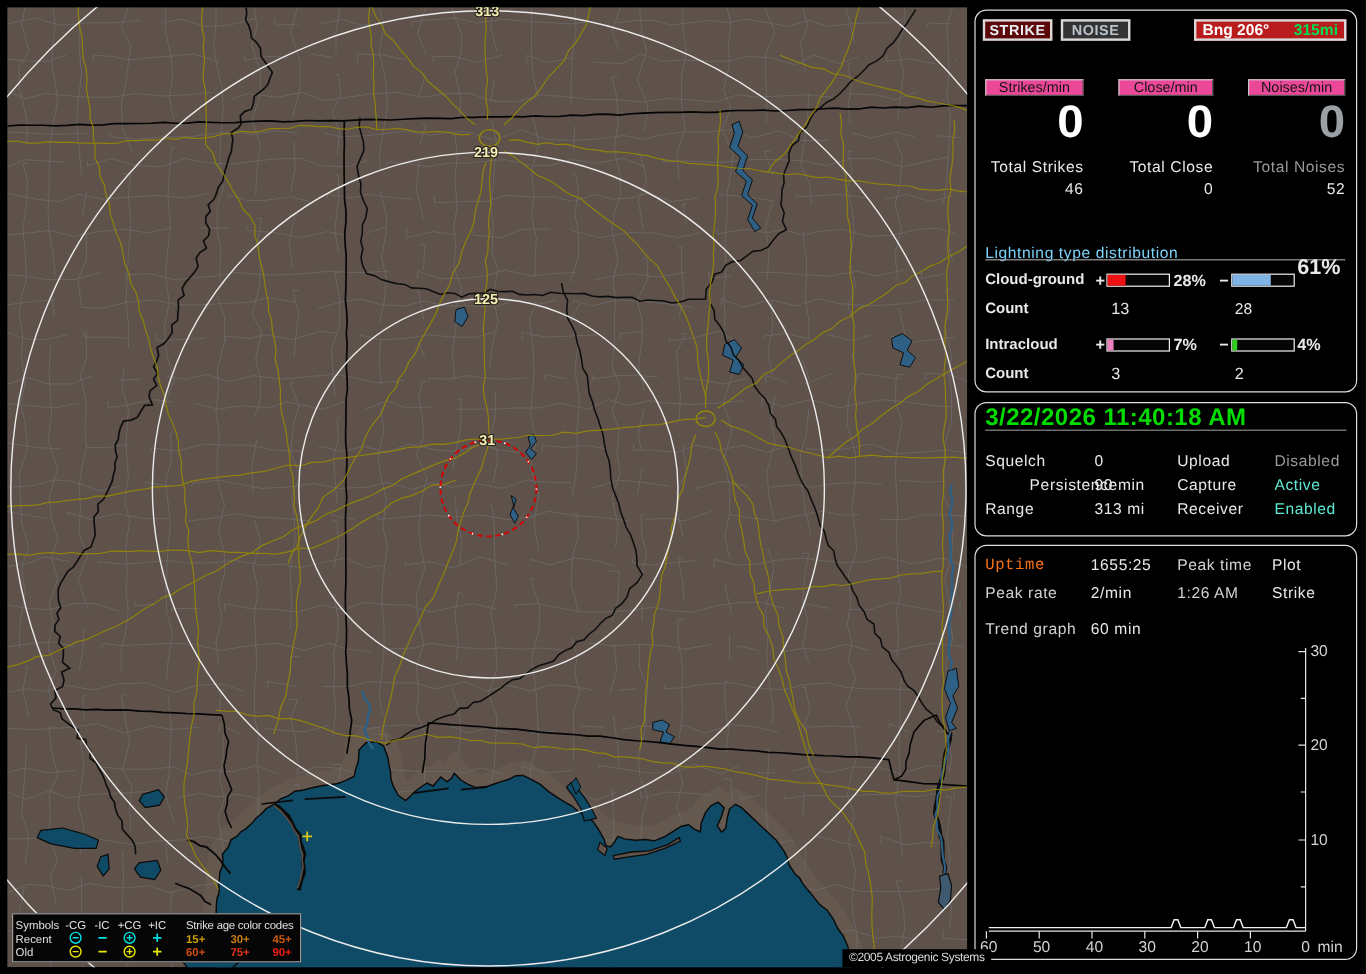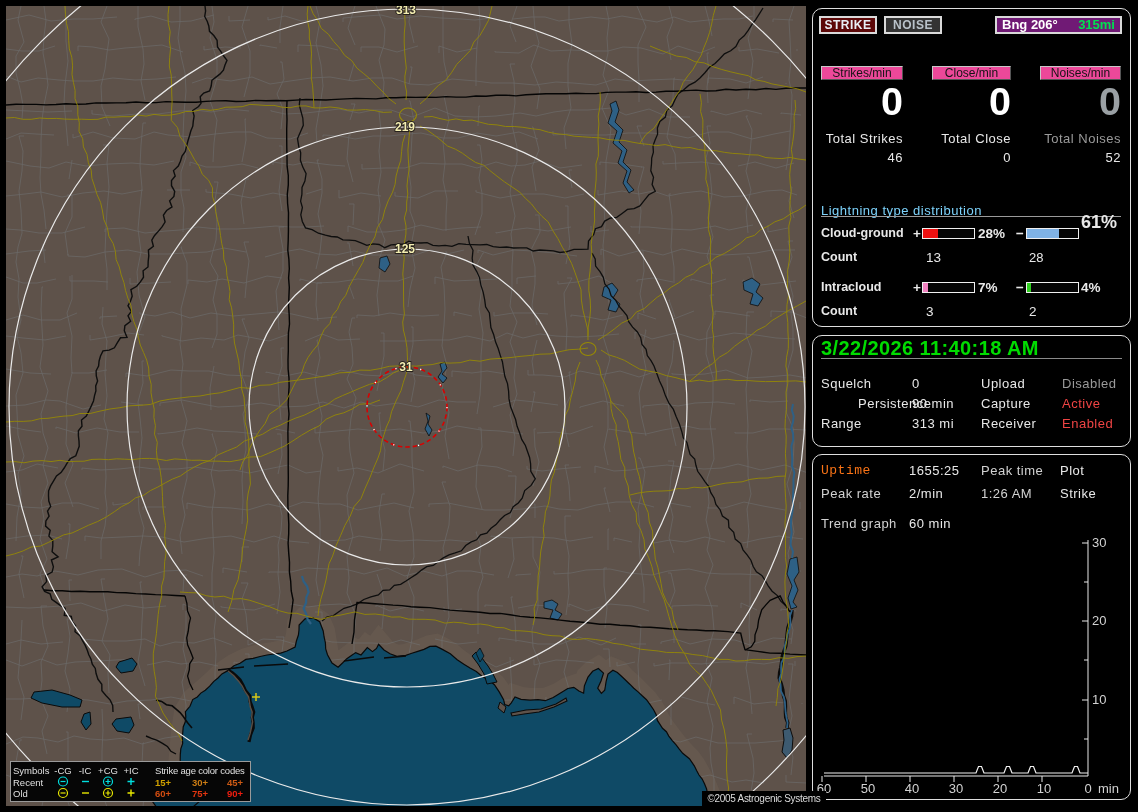--- a/index.html
+++ b/index.html
@@ -1,21 +1,21 @@
 <!DOCTYPE html>
 <html><head><meta charset="utf-8">
 <style>
 html,body{margin:0;padding:0;background:#000;width:1138px;height:812px;overflow:hidden;}
 body{font-family:"Liberation Sans", sans-serif;position:relative;}
 .panel{position:absolute;left:812px;width:319px;background:#000;border:1px solid #dedede;border-radius:10px;box-sizing:border-box;}
 .ab{position:absolute;}
 .rt{text-align:right;}
 .w{color:#e8e8e8;}
 .g{color:#9a9a9a;}
-.grn{color:#ef4444;}
+.grn{color:#5eead4;}
 .btn{position:absolute;box-sizing:border-box;border:2px solid #d9d9d9;text-align:center;font-weight:bold;}
 .chip{position:absolute;box-sizing:border-box;background:#ec4899;border:1px solid #c8c8c8;border-bottom-color:#555;border-right-color:#555;color:#141414;text-align:center;font-size:12px;line-height:13px;}
 .bar{position:absolute;box-sizing:border-box;border:1px solid #f0f0f0;background:#050505;height:11px;width:53px;}
 .bar i{display:block;height:100%;}
 .lbl13{font-size:13px;letter-spacing:0.5px;}
 </style></head>
 <body>
 
 <svg width="800" height="800" viewBox="0 0 800 800" style="position:absolute;left:6px;top:6px">
     <rect x="0" y="0" width="800" height="800" fill="#5e524a"></rect>
@@ -441,21 +441,21 @@
     <circle cx="401" cy="401" r="40" fill="none" stroke="#ffffff" stroke-width="1.4" stroke-dasharray="1.2 24"></circle>
     <text x="400" y="3.5" font-family="Liberation Sans, sans-serif" font-size="12" font-weight="bold" fill="#f4eeb2" stroke="#26211c" stroke-width="1.8" paint-order="stroke" text-anchor="middle" dominant-baseline="central">313</text>
     <text x="399" y="121" font-family="Liberation Sans, sans-serif" font-size="12" font-weight="bold" fill="#f4eeb2" stroke="#26211c" stroke-width="1.8" paint-order="stroke" text-anchor="middle" dominant-baseline="central">219</text>
     <text x="399" y="243" font-family="Liberation Sans, sans-serif" font-size="12" font-weight="bold" fill="#f4eeb2" stroke="#26211c" stroke-width="1.8" paint-order="stroke" text-anchor="middle" dominant-baseline="central">125</text>
     <text x="400" y="361" font-family="Liberation Sans, sans-serif" font-size="12" font-weight="bold" fill="#f4eeb2" stroke="#26211c" stroke-width="1.8" paint-order="stroke" text-anchor="middle" dominant-baseline="central">31</text>
     <path d="M250 687 v8 M246 691 h8" stroke="#d8c818" stroke-width="1.5" fill="none"></path>
   </svg>
 <div class="panel" style="top:8px;height:319px;"></div>
 <div class="btn" style="left:819px;top:16px;width:58px;height:18px;background:#5c0808;color:#e9eef4;font-size:12px;line-height:14px;letter-spacing:0.5px;">STRIKE</div>
 <div class="btn" style="left:884px;top:16px;width:58px;height:18px;background:#333;color:#b9c2ca;font-size:12px;line-height:14px;letter-spacing:0.5px;">NOISE</div>
-<div class="btn" style="left:995px;top:16px;width:127px;height:18px;background:#701a75;font-size:13px;line-height:14px;text-align:left;padding:0 5px;display:flex;justify-content:space-between;">
+<div class="btn" style="left:995px;top:16px;width:127px;height:18px;background:#b91c1c;font-size:13px;line-height:14px;text-align:left;padding:0 5px;display:flex;justify-content:space-between;">
     <span style="color:#fff;">Bng 206°</span>
     <span style="color:#00e050;">315mi</span>
   </div>
 <div class="chip" style="left:821px;top:66px;width:82px;height:14px;">Strikes/min</div>
 <div class="chip" style="left:932px;top:66px;width:79px;height:14px;">Close/min</div>
 <div class="chip" style="left:1040px;top:66px;width:81px;height:14px;">Noises/min</div>
 <div class="ab rt" style="left:803px;top:81px;width:100px;font-size:38px;font-weight:bold;color:#fff;transform:scaleX(1.04);transform-origin:100% 50%;">0</div>
 <div class="ab rt" style="left:911px;top:81px;width:100px;font-size:38px;font-weight:bold;color:#fff;transform:scaleX(1.04);transform-origin:100% 50%;">0</div>
 <div class="ab rt" style="left:1021px;top:81px;width:100px;font-size:38px;font-weight:bold;color:#9aa0a4;transform:scaleX(1.04);transform-origin:100% 50%;">0</div>
 <div class="ab rt w lbl13" style="left:803px;top:131px;width:100px;">Total Strikes</div>

